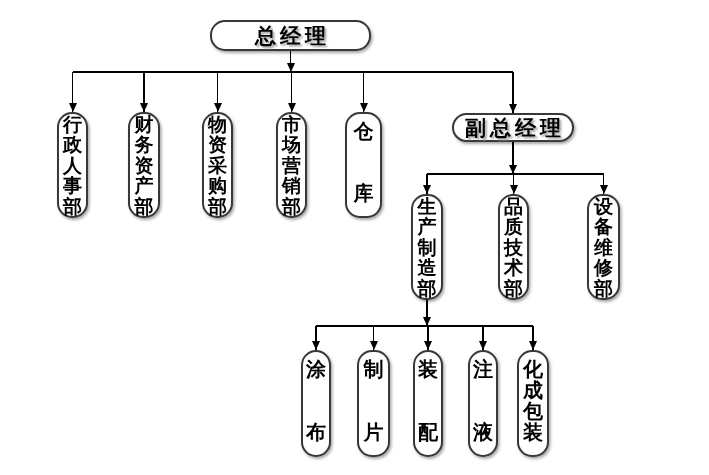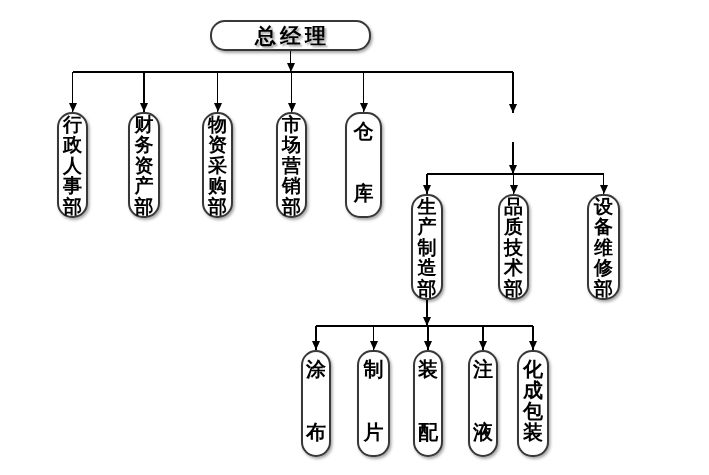--- a/index.html
+++ b/index.html
@@ -117,20 +117,23 @@
       </div>
     </div>
     <div class="node node-v spread" style="left: 345px; top: 112px; width: 37px; height: 106px;">
       <div class="seg">
         <div>仓</div>
       </div>
       <div class="seg">
         <div>库</div>
       </div>
     </div>
+    <div class="node node-h" style="left: 452px; top: 113px; width: 122px; height: 29px;">
+      <span>副总经理</span>
+    </div>
     <div class="node node-v" style="left: 411px; top: 194px; width: 32px; height: 106px;">
       <div class="seg">
         <div>生</div>
         <div>产</div>
         <div>制</div>
         <div>造</div>
         <div>部</div>
       </div>
     </div>
     <div class="node node-v" style="left: 498px; top: 194px; width: 31px; height: 106px;">

